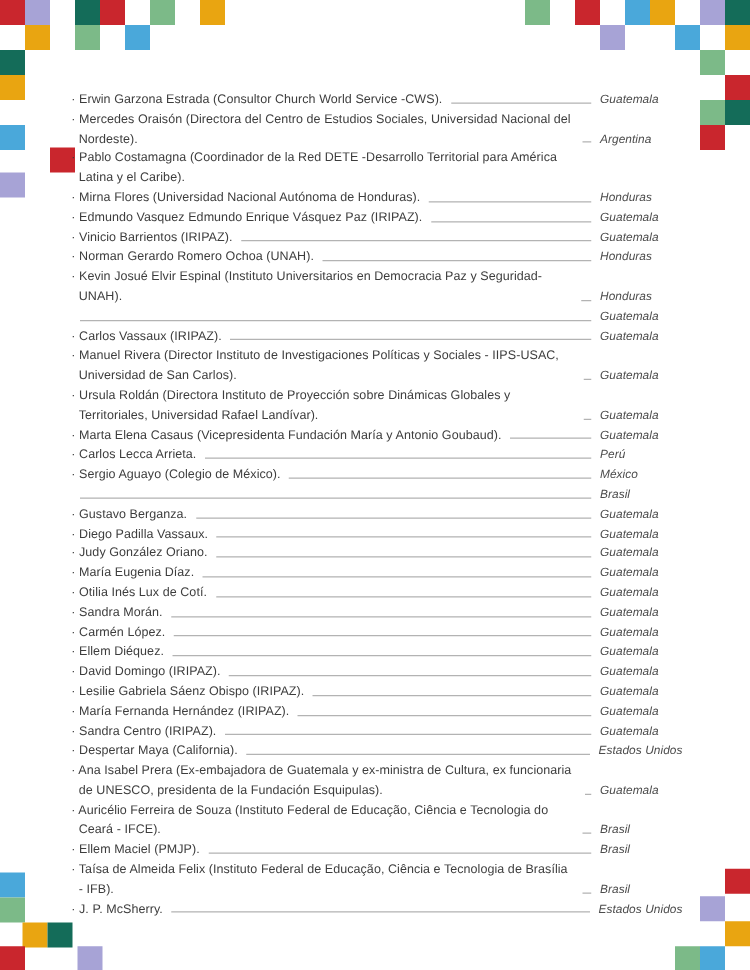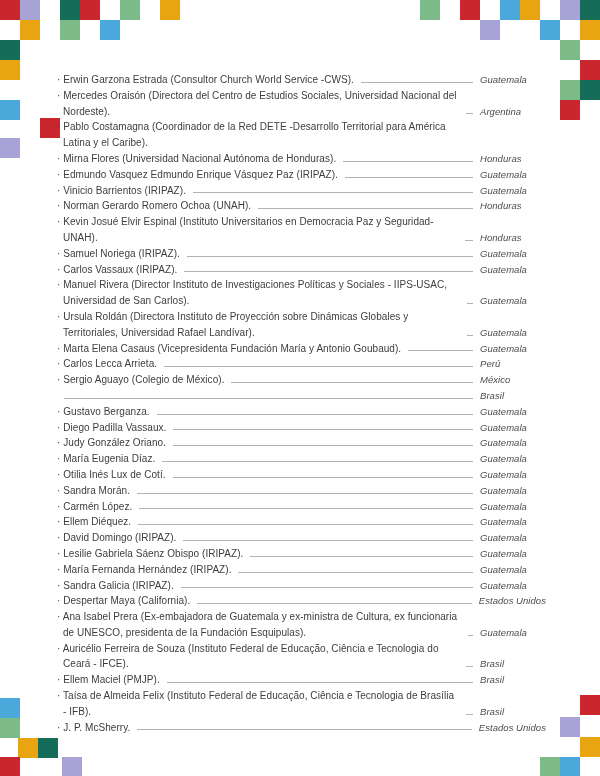--- a/index.html
+++ b/index.html
@@ -144,21 +144,20 @@
         <div class="name"><span class="bullet">·</span> <span>Norman Gerardo Romero Ochoa (UNAH).</span></div>
         <div class="leader" style="border-bottom-color: rgb(179, 179, 179);"></div>
         <div class="country">Honduras</div>
       </div>
       <div class="entry">
         <div class="name"><span class="bullet">·</span> <span>Kevin Josué Elvir Espinal (Instituto Universitarios en Democracia Paz y Seguridad-UNAH).</span></div>
         <div class="leader" style="border-bottom-color: rgb(179, 179, 179);"></div>
         <div class="country">Honduras</div>
       </div>
       <div class="entry">
-        <div class="name"><span class="bullet">·</span> <span>Samuel Noriega (IRIPAZ).</span></div>
         <div class="leader" style="border-bottom-color: rgb(179, 179, 179);"></div>
         <div class="country">Guatemala</div>
       </div>
       <div class="entry">
         <div class="name"><span class="bullet">·</span> <span>Carlos Vassaux (IRIPAZ).</span></div>
         <div class="leader" style="border-bottom-color: rgb(179, 179, 179);"></div>
         <div class="country">Guatemala</div>
       </div>
       <div class="entry">
         <div class="name"><span class="bullet">·</span> <span>Manuel Rivera (Director Instituto de Investigaciones Políticas y Sociales - IIPS-USAC, Universidad de San Carlos).</span></div>
@@ -238,21 +237,21 @@
         <div class="name"><span class="bullet">·</span> <span>Lesilie Gabriela Sáenz Obispo (IRIPAZ).</span></div>
         <div class="leader" style="border-bottom-color: rgb(179, 179, 179);"></div>
         <div class="country">Guatemala</div>
       </div>
       <div class="entry">
         <div class="name"><span class="bullet">·</span> <span>María Fernanda Hernández (IRIPAZ).</span></div>
         <div class="leader" style="border-bottom-color: rgb(179, 179, 179);"></div>
         <div class="country">Guatemala</div>
       </div>
       <div class="entry">
-        <div class="name"><span class="bullet">·</span> <span>Sandra Galicia (IRIPAZ).</span></div>
+        <div class="name"><span class="bullet">·</span> <span>Sandra Centro (IRIPAZ).</span></div>
         <div class="leader" style="border-bottom-color: rgb(179, 179, 179);"></div>
         <div class="country">Guatemala</div>
       </div>
       <div class="entry">
         <div class="name"><span class="bullet">·</span> <span>Despertar Maya (California).</span></div>
         <div class="leader" style="border-bottom-color: rgb(179, 179, 179);"></div>
         <div class="country">Estados Unidos</div>
       </div>
       <div class="entry">
         <div class="name"><span class="bullet">·</span> <span>Ana Isabel Prera (Ex-embajadora de Guatemala y ex-ministra de Cultura, ex funcionaria de UNESCO, presidenta de la Fundación Esquipulas).</span></div>

